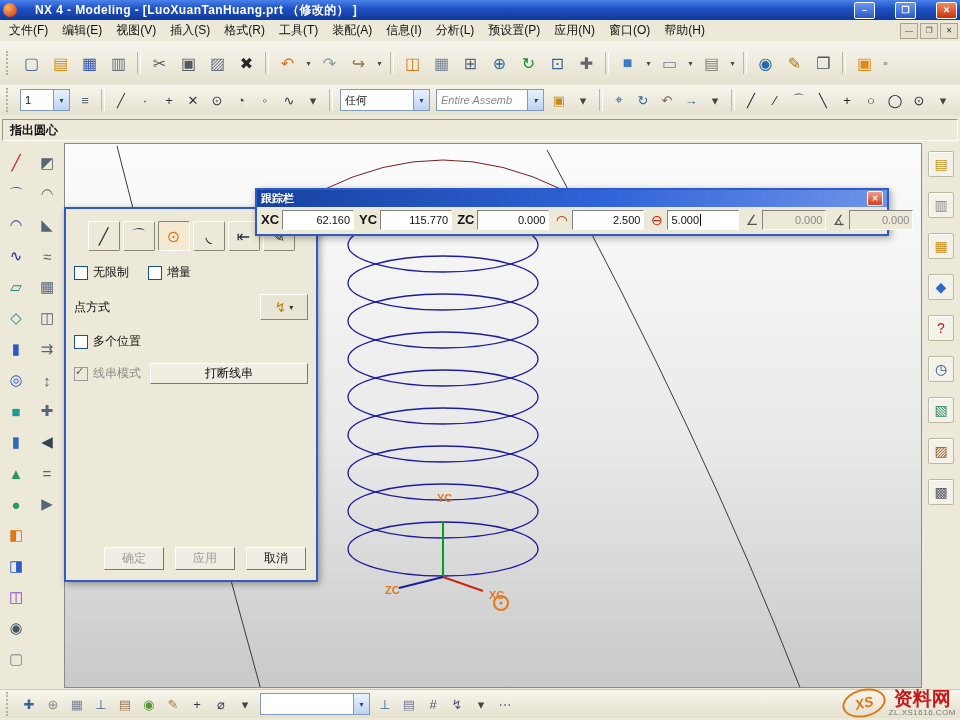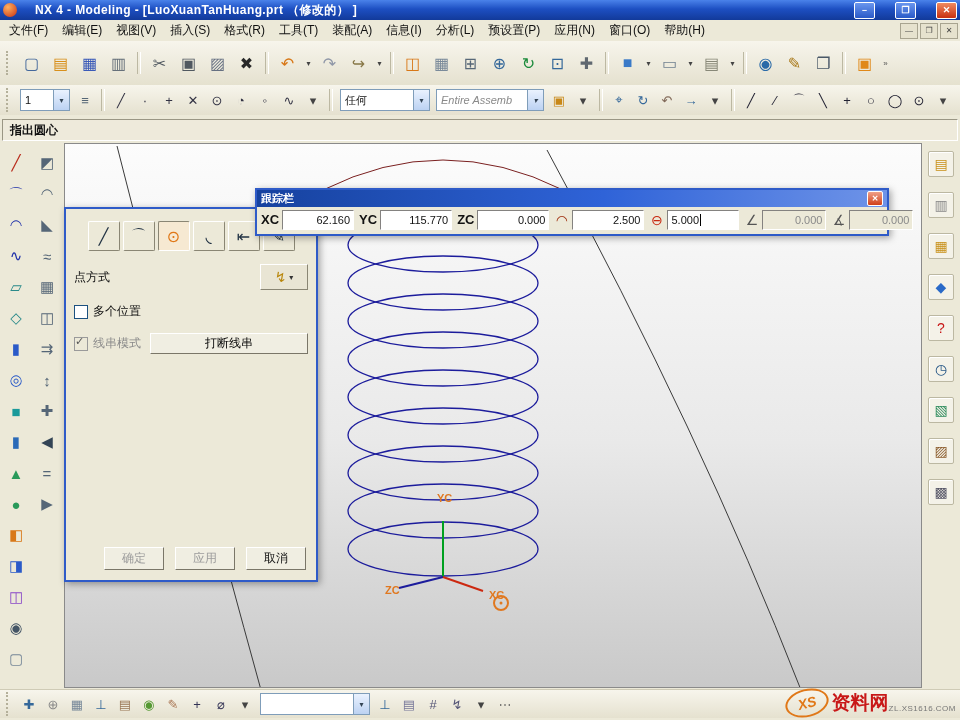--- a/index.html
+++ b/index.html
@@ -116,21 +116,21 @@
   .bc-buttons{display:flex;justify-content:flex-end;gap:11px;padding:0 2px 2px 0}
   .dlg-btn{width:58px;height:21px;border:1px solid;border-color:#fff #7a7668 #7a7668 #fff;
     background:#f0eee2;display:flex;align-items:center;justify-content:center;font-size:12px}
   .dlg-btn.disabled{color:#9c9c9c}
 
   
   #watermark{position:absolute;right:4px;bottom:1px;z-index:60;display:flex;align-items:center;gap:3px;height:32px}
   .wm-ellipse{width:40px;height:24px;border:2px solid #e07818;border-radius:50%;
     transform:rotate(-14deg);display:flex;align-items:center;justify-content:center}
   .wm-badge{color:#e07818;font-weight:bold;font-style:italic;font-size:14px}
-  .wm-text{display:flex;flex-direction:row;align-items:flex-end;line-height:1.05}
+  .wm-text{display:flex;flex-direction:column;align-items:center;line-height:1.05}
   .wm-brand{color:#c81818;font-weight:bold;font-size:19px}
   .wm-url{color:#777;font-size:8px;letter-spacing:.5px}
 </style>
 </head>
 <body>
 
 <div class="titlebar">
   <div class="nx-logo"></div>
   <div class="title">NX 4 - Modeling - [LuoXuanTanHuang.prt （修改的） ]</div>
   <div class="winbtn">－</div>
@@ -359,20 +359,26 @@
 <div id="basic" class="dlg">
   <div class="bc-body">
     <div class="bc-tools">
         <div class="tbi" style="color: rgb(34, 51, 68);">╱</div>
         <div class="tbi" style="color: rgb(34, 51, 68);">⌒</div>
         <div class="tbi sel" style="color: rgb(224, 120, 24);">⊙</div>
         <div class="tbi" style="color: rgb(34, 51, 68);">◟</div>
         <div class="tbi" style="color: rgb(34, 51, 68);">⇤</div>
         <div class="tbi" style="color: rgb(34, 51, 68);">✎</div>
       </div>
+    <div class="bc-row">
+      <span class="cb"></span>
+      <span class="cb-label">无限制</span>
+      <span class="cb" style="margin-left:14px"></span>
+      <span class="cb-label">增量</span>
+    </div>
     <div class="bc-row" style="justify-content:space-between">
       <span>点方式</span>
       <div class="split-btn">
         <span style="color:#b8860b;font-size:14px">↯</span>
         <span class="mini-arr">▾</span>
       </div>
     </div>
     <div class="bc-row">
       <span class="cb"></span>
       <span class="cb-label">多个位置</span>

